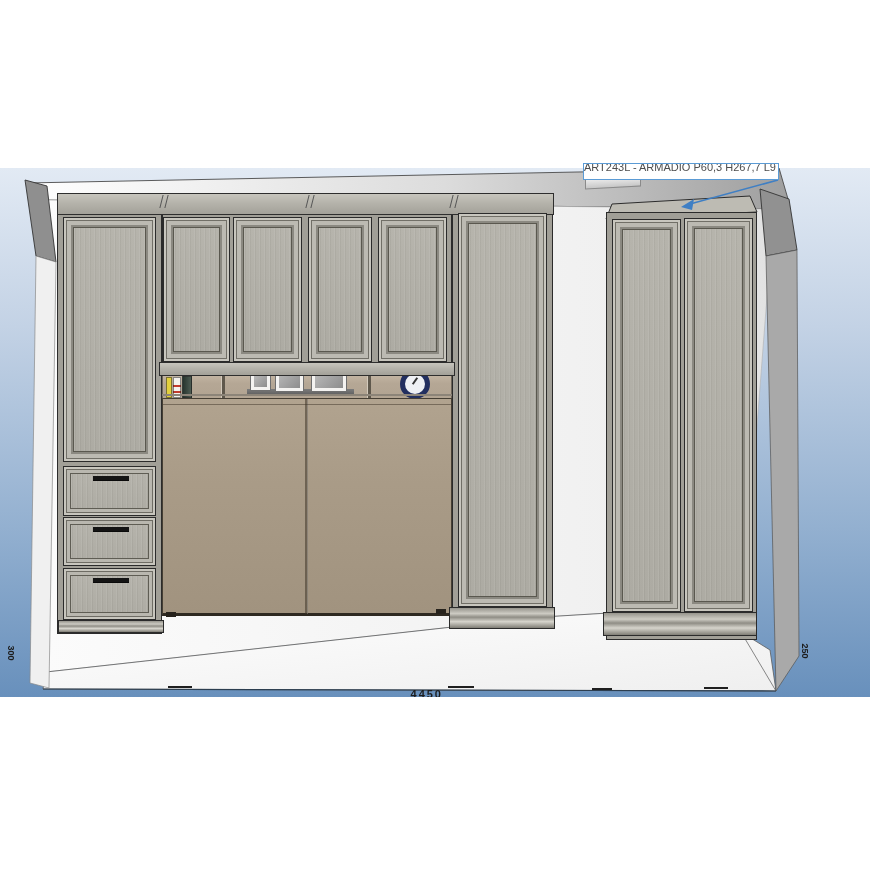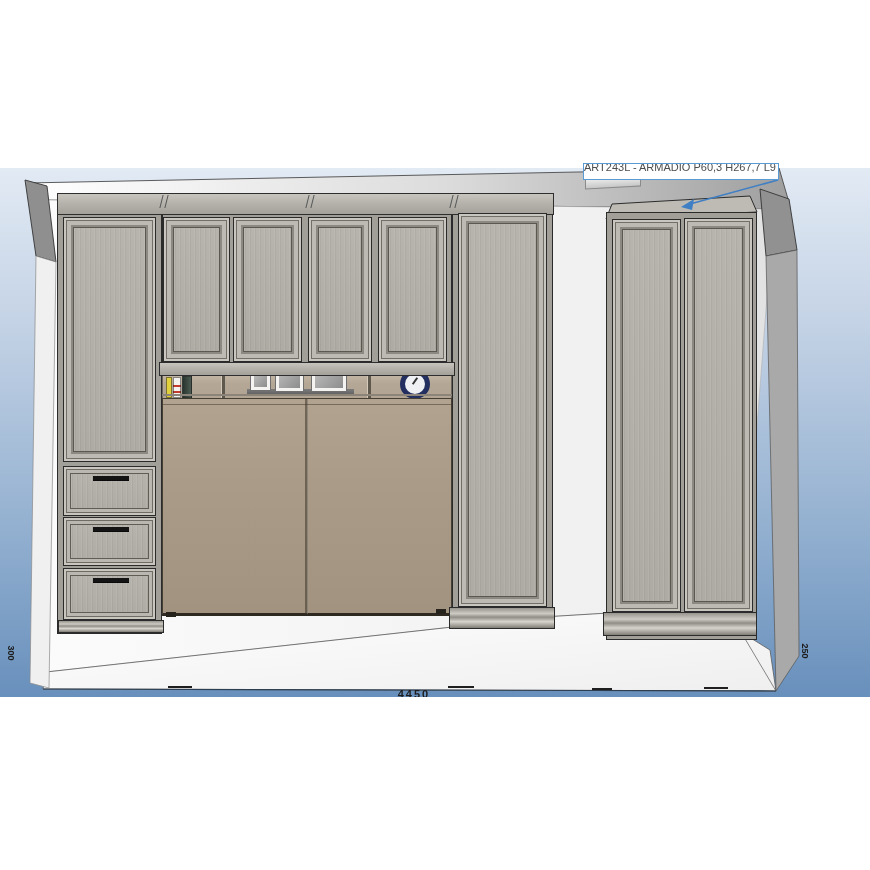--- a/index.html
+++ b/index.html
@@ -84,21 +84,21 @@
   }
   .anno-label span{display:block;margin-top:-1px;transform:translateY(-1px);}
   .anno-sliver{
     left:585px;top:177px;width:56px;height:11px;z-index:24;
     background:linear-gradient(180deg,#ececec,#c7c7c7);
     border:1px solid #8a8a8a;box-sizing:border-box;transform:skewY(-3deg);
   }
   .dim{position:absolute;color:#1d1d1d;font-weight:bold;z-index:8;}
   .dim-left{left:-4px;top:648px;width:30px;font-size:9px;text-align:center;transform:rotate(90deg);}
   .dim-right{left:790px;top:646px;width:30px;font-size:9px;text-align:center;transform:rotate(90deg);}
-  .dim-bottom{left:385px;top:688px;width:58px;font-size:11px;letter-spacing:2px;text-align:center;}
+  .dim-bottom{left:385px;top:688px;width:58px;font-size:11px;letter-spacing:2px;text-align:right;}
 </style>
 </head>
 <body>
 
 <div id="stage">
 
   <div class="abs bg-blue"></div>
 
   <svg class="abs roomsvg" width="870" height="870" viewBox="0 0 870 870">
     <defs>

